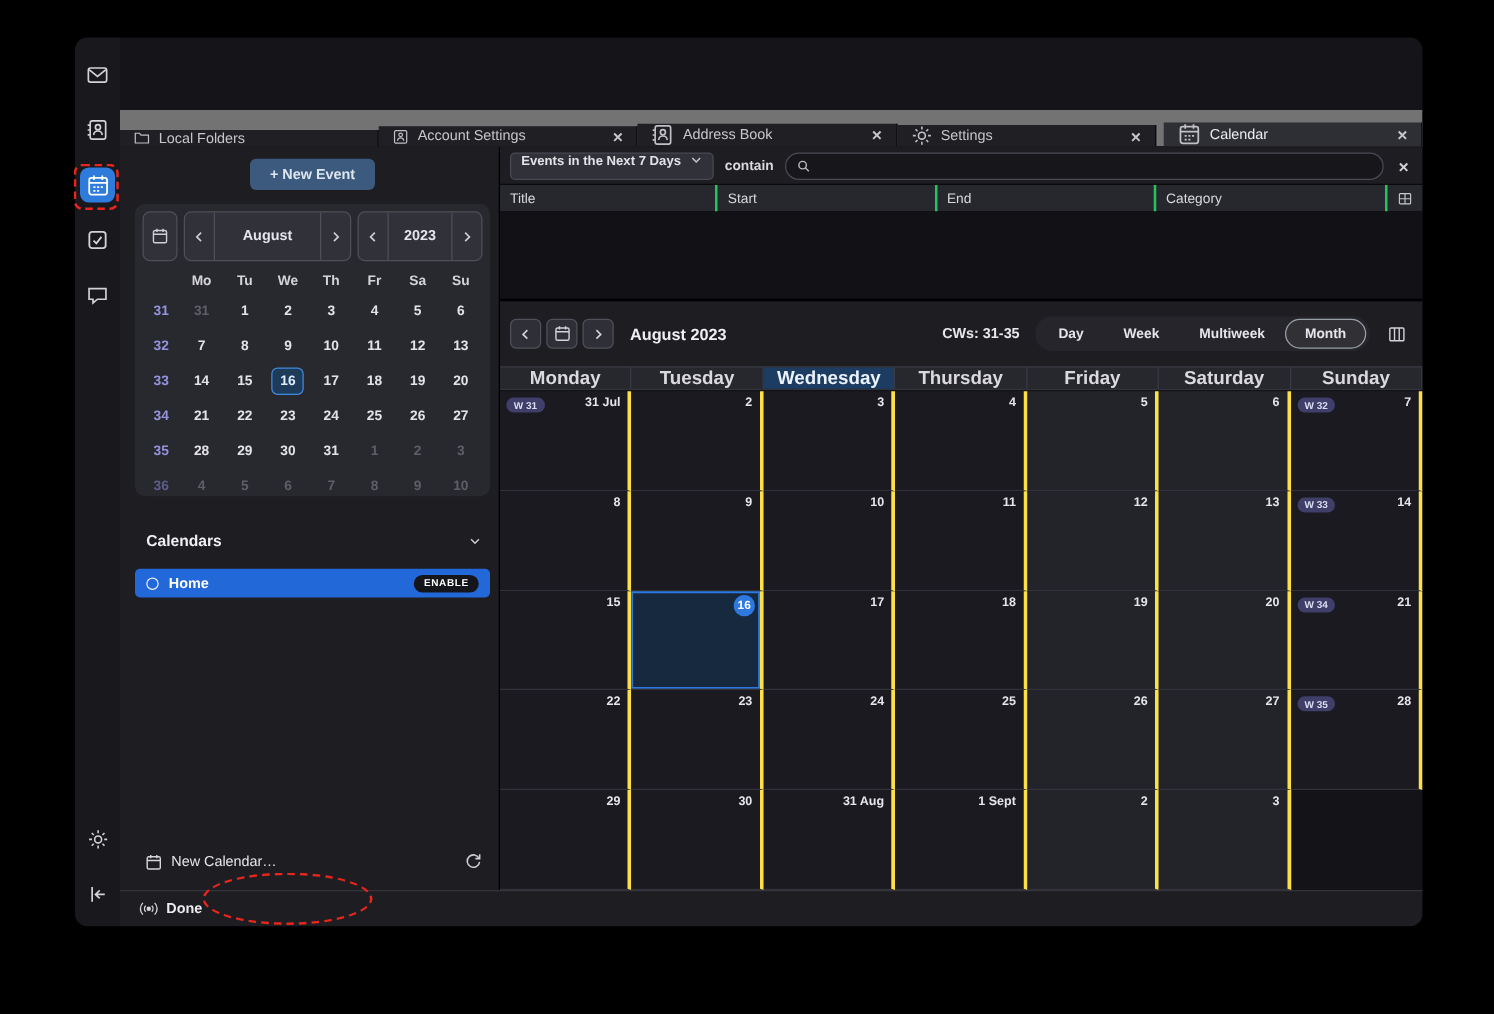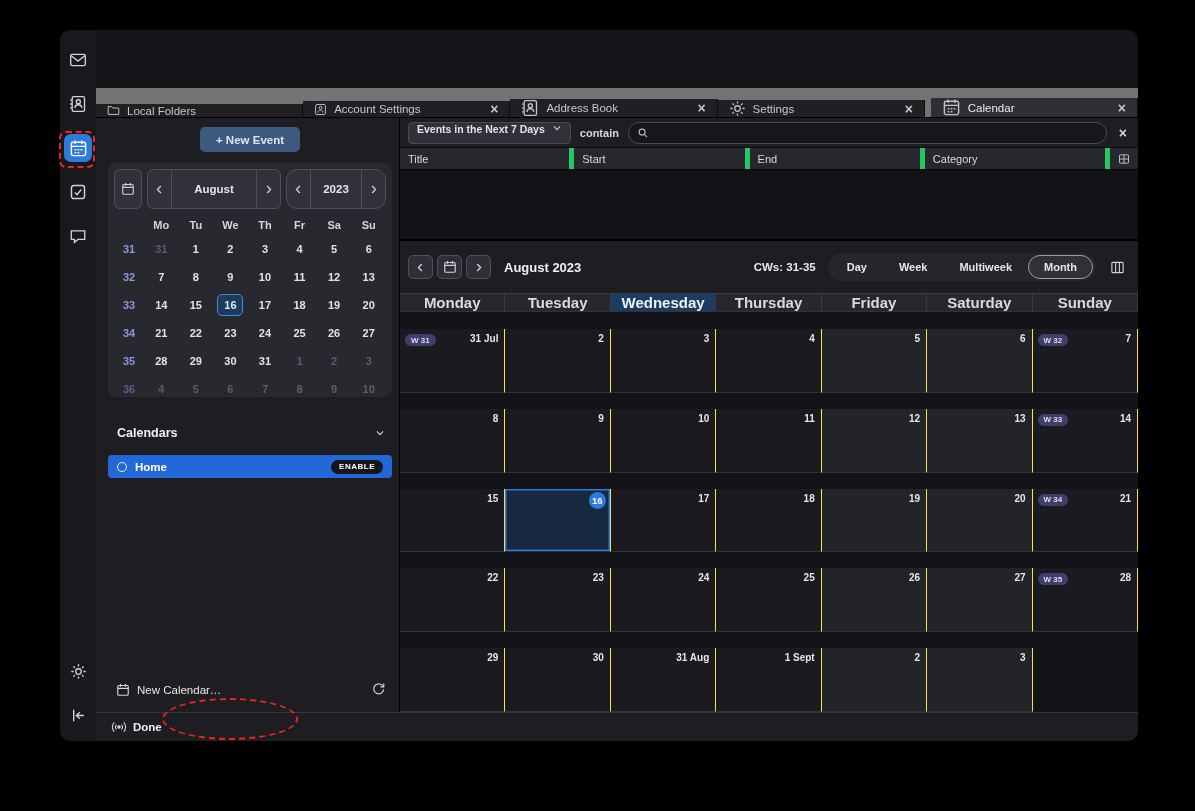--- a/index.html
+++ b/index.html
@@ -59,21 +59,21 @@
             display:flex; align-items:center; justify-content:center; color:#cfcfd6; }
   .mc-iconbtn { width:28px; flex:none; }
   .mc-group { display:flex; align-items:stretch; background:#31313a;
               border:1px solid #4f4f59; border-radius:6px; overflow:hidden; }
   .mc-group .chev { width:24px; display:flex; align-items:center; justify-content:center;
                     color:#cfcfd6; }
   .mc-group .chev.l { border-right:1px solid #4f4f59; }
   .mc-group .chev.r { border-left:1px solid #4f4f59; }
   .mc-group .lbl { flex:1; display:flex; align-items:center; justify-content:center;
                    font-size:11.5px; font-weight:bold; color:#e5e5ea; padding:0 6px; }
-  .mc-month { width:134px; } .mc-year { width:100px;border-radius:11px; }
+  .mc-month { width:134px; } .mc-year { width:100px; }
   .mc-grid { display:grid; grid-template-columns:30px repeat(7,1fr);
              grid-template-rows:20px repeat(6,28px); }
   .mc-cell { display:flex; align-items:center; justify-content:center; }
   .mc-dh { font-size:11px; font-weight:bold; color:#d4d4d9; }
   .mc-wk { font-size:11px; font-weight:bold; color:#9393dd; }
   .mc-wk.muted { color:#5d5d8a; }
   .mc-day { font-size:11px; font-weight:600; color:#e3e3e7; }
   .mc-day.muted { color:#5e5e66; }
   .mc-sel { width:26px; height:22px; border-radius:5px; background:#1f3b5a;
             border:1.5px solid #3f8ae0; color:#dcebff; display:flex; align-items:center;
@@ -113,21 +113,21 @@
   .range-dd .ic { display:flex; color:#c9c9cf; }
   .contain-lbl { font-size:11px; font-weight:600; color:#d8d8dd; flex:none; }
   .filter-search { flex:1; height:22px; background:#17171b; border:1px solid #4a4a54;
                    border-radius:11px; display:flex; align-items:center; padding:0 8px; gap:6px; }
   .filter-search .ic { display:flex; color:#b9b9c0; }
   .filter-close { color:#d2d2d7; font-size:14px; font-weight:bold; padding:0 3px; }
 
   .event-header { position:absolute; left:0; top:30px; width:100%; height:22px;
                   background:#27272e; display:flex; border-bottom:1px solid #0a0a0c; }
   .eh-col { display:flex; align-items:center; padding:0 8px; font-size:11px; color:#d8d8dd;
-            border-right:5px solid #22c55e; }
+            border-right:2px solid #22c55e; }
   .eh-col.c0 { width:176px; } .eh-col.c1 { width:177px; } .eh-col.c2 { width:177px; }
   .eh-col.c3 { width:187px; }
   .eh-icon { flex:1; display:flex; align-items:center; justify-content:center;
              color:#c9c9cf; border-right:none; }
   .event-list { position:absolute; left:0; top:52px; width:100%; height:70px;
                 background:#111116; border-bottom:1px solid #000; }
 
   .cal-toolbar { position:absolute; left:0; top:122px; width:100%; height:53px;
                  background:#1d1d22; display:flex; align-items:center;
                  padding:0 13px 0 8px; border-top:1px solid #000; }
@@ -146,22 +146,22 @@
 
   .month-header { position:absolute; left:0; top:175px; width:100%; height:19px;
                   display:grid; grid-template-columns:repeat(7,1fr); background:#27272e;
                   border-top:1px solid #3a3a42; border-bottom:1px solid #32323a; }
   .mh-cell { display:flex; align-items:center; justify-content:center; font-size:15px;
              font-weight:bold; color:#dadade; border-right:1px solid #3a3a42; }
   .mh-cell.hl { background:#1d3c61; color:#eaf2fb; }
 
   .month-grid { position:absolute; left:0; top:195px; width:100%; height:399px;
                 display:grid; grid-template-columns:repeat(7,1fr); grid-auto-rows:79.8px; }
-  .mg-cell { position:relative; background:#1a1a20; border-right:1px solid #fde047;
-             border-bottom:1px solid #32323a;margin-top:16px; }
+  .mg-cell { position:relative; background:#1a1a20; border-right:3px solid #fde047;
+             border-bottom:1px solid #32323a; }
   .mg-cell.weekend { background:#23232a; }
   .mg-cell.today { background:#16293f; box-shadow:inset 0 0 0 1.5px #2d79e0; }
   .daynum { position:absolute; top:4px; right:6px; font-size:10px; font-weight:bold;
             color:#e6e6ea; }
   .daynum.circle { top:3px; right:4px; width:17px; height:17px; background:#2d79e0;
                    border-radius:50%; display:flex; align-items:center; justify-content:center;
                    color:#fff; font-size:9.5px; }
   .wbadge { position:absolute; top:5px; left:5px; background:#3f3f6a; color:#dcdcf2;
             font-size:8px; font-weight:bold; padding:1.5px 6px; border-radius:7px; }
 

